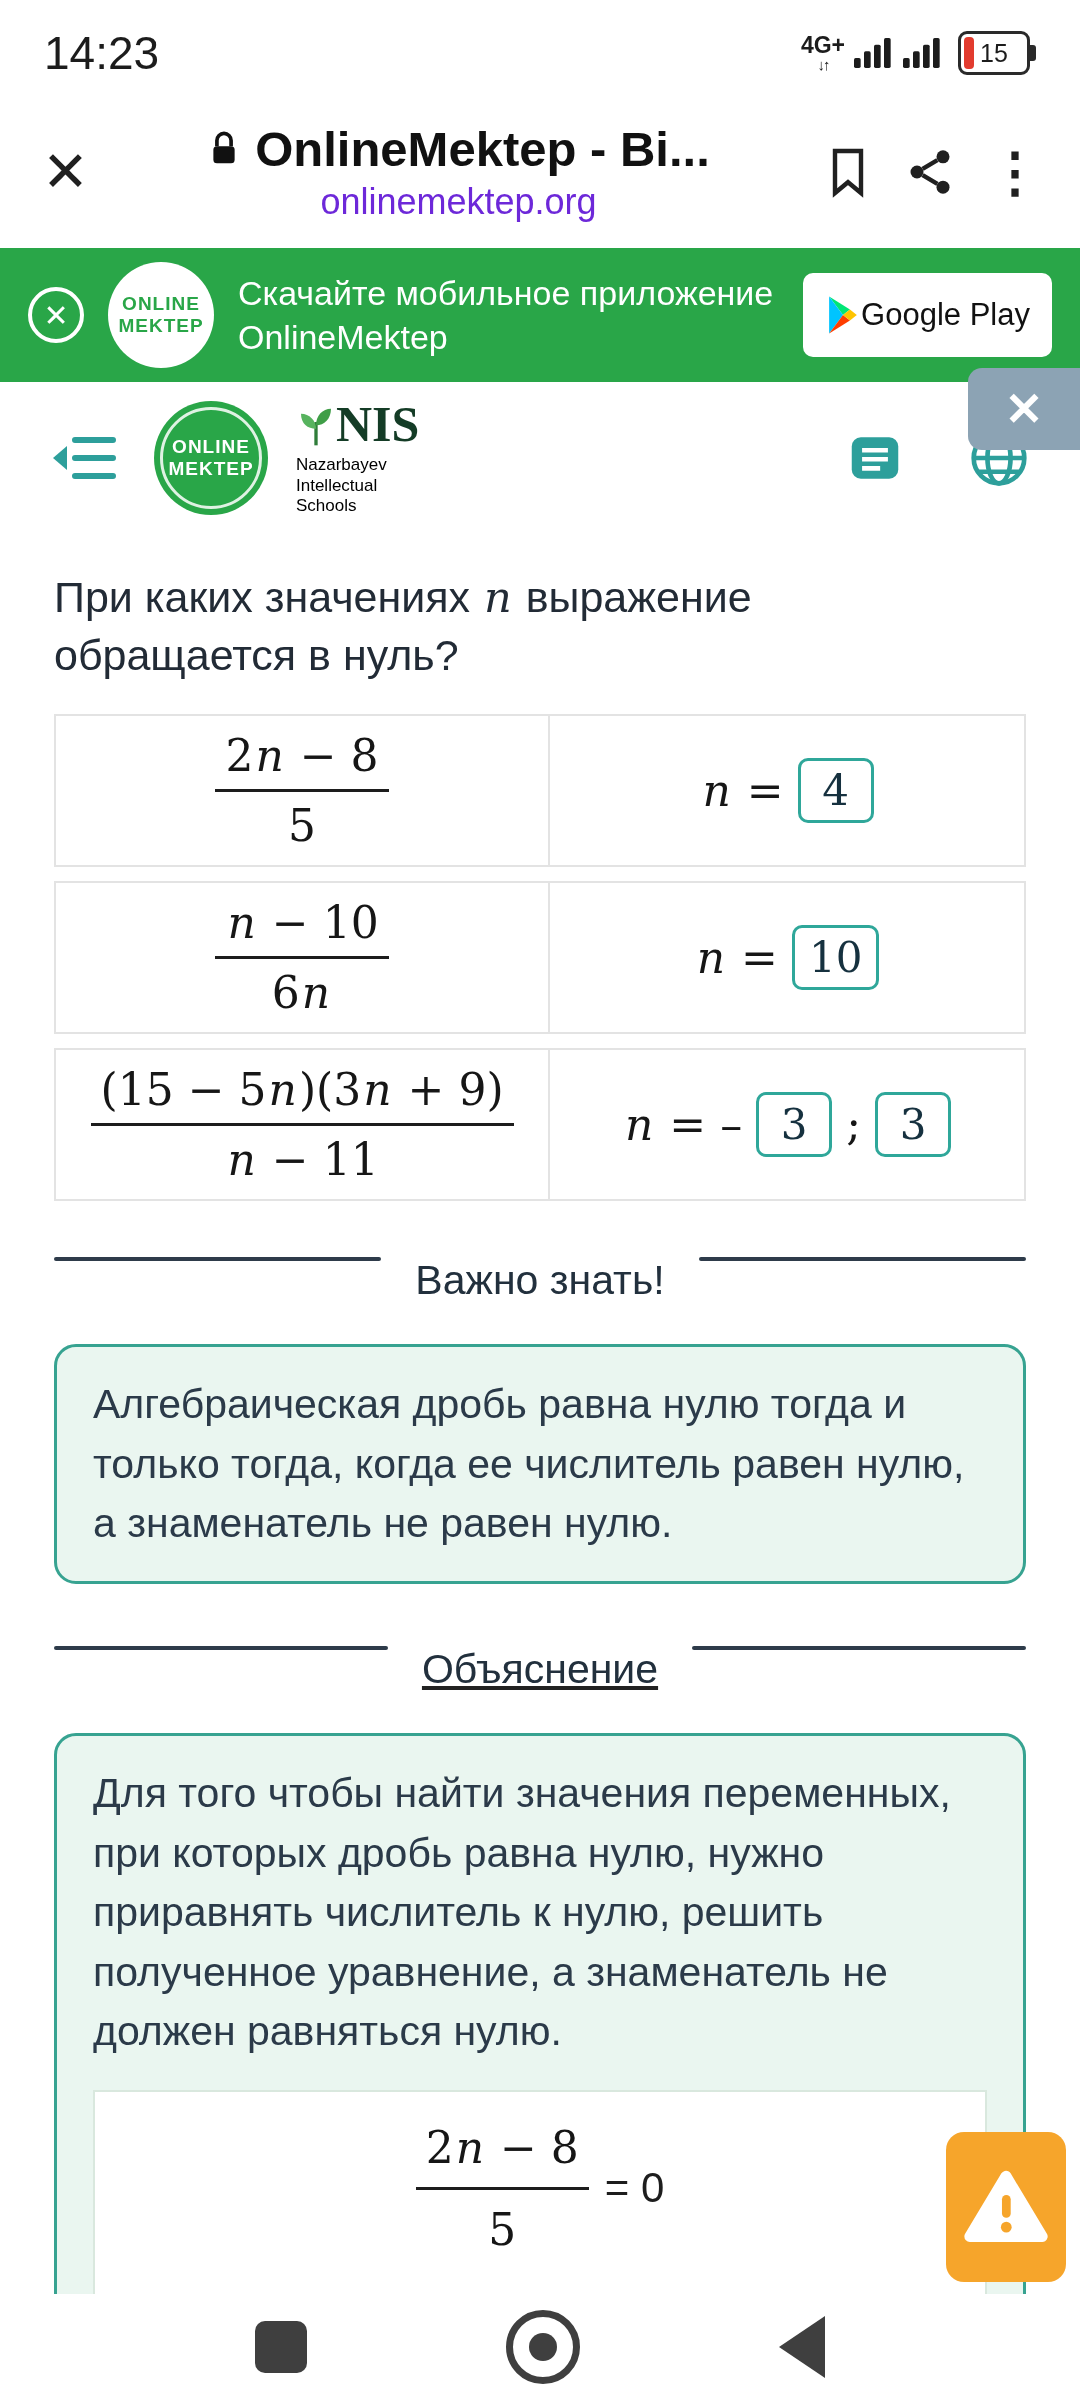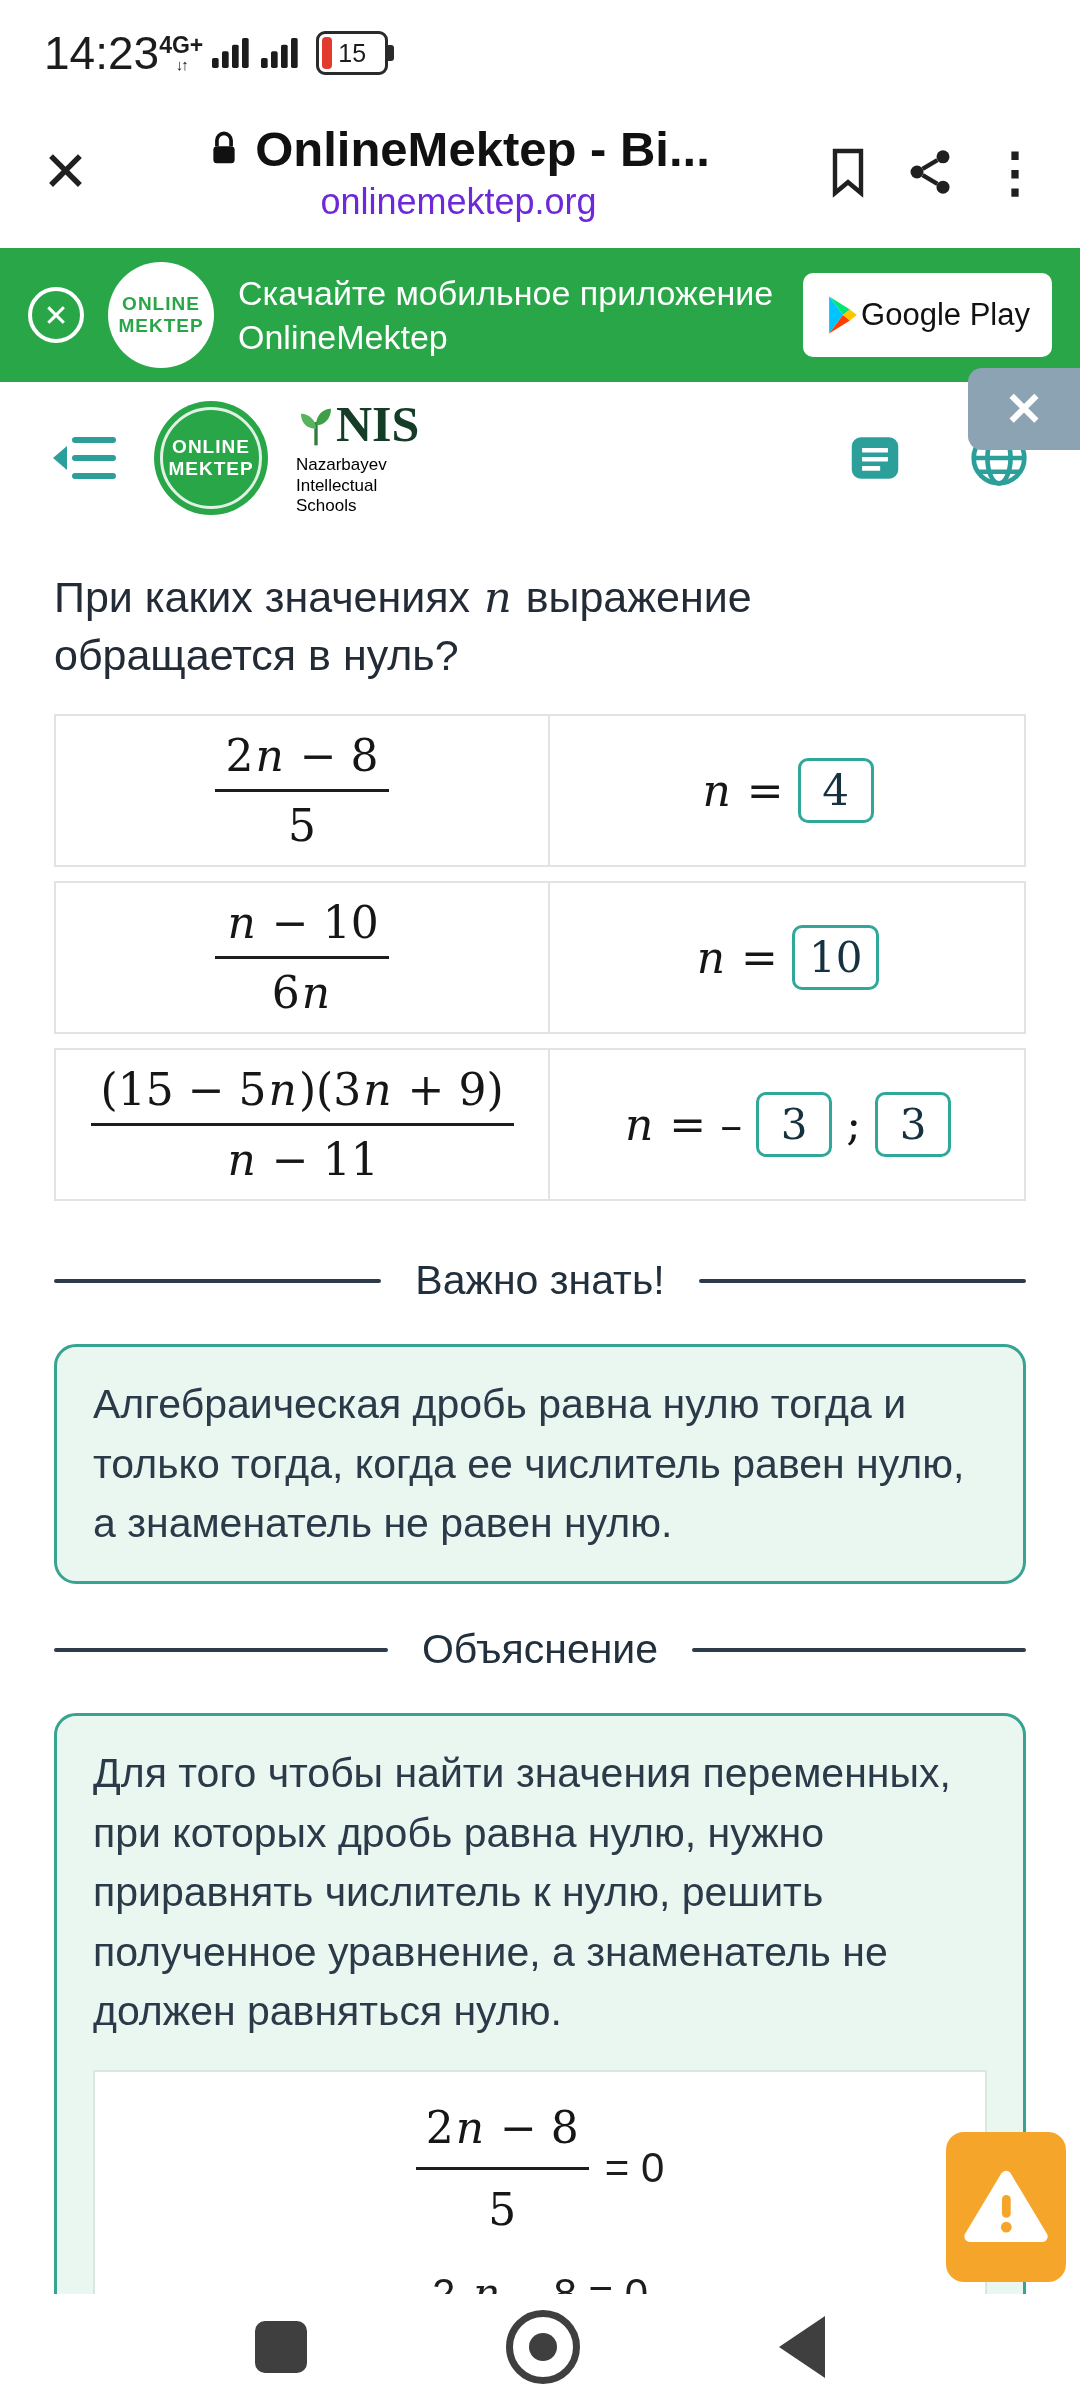--- a/index.html
+++ b/index.html
@@ -1,20 +1,20 @@
 <!DOCTYPE html>
 <html><head>
 <meta charset="utf-8">
 <style>
   html,body{margin:0;padding:0;background:#666;}
   .phone{position:relative;width:1080px;height:2400px;margin:0 auto;background:#fff;overflow:hidden;
          font-family:"Liberation Sans",sans-serif;color:#222;}
 
   
-  .status{height:96px;display:flex;align-items:center;justify-content:flex-start;
+  .status{height:96px;display:flex;align-items:center;justify-content:space-between;
           padding:10px 44px 0 44px;box-sizing:border-box;}
   .time{font-size:46px;color:#1c1c1c;}
   .status-right{display:flex;align-items:center;gap:9px;}
   .net{display:flex;flex-direction:column;align-items:center;line-height:1;margin-right:0px;}
   .net-label{font-size:23px;font-weight:bold;color:#1c1c1c;}
   .net-arrows{font-size:15px;color:#1c1c1c;letter-spacing:-2px;}
   .sigsvg{display:block;}
   .battery{display:flex;align-items:center;margin-left:6px;}
   .battery-body{position:relative;width:66px;height:38px;border:3px solid #2a2a2a;border-radius:9px;
                 display:flex;align-items:center;justify-content:center;}
@@ -70,21 +70,21 @@
   .qcell-l{flex:104;display:flex;align-items:center;justify-content:center;border-right:2px solid #e3e3e3;padding:14px 10px;}
   .qcell-r{flex:100;display:flex;align-items:center;justify-content:center;gap:14px;padding:10px;}
   .frac{display:inline-flex;flex-direction:column;align-items:center;font-size:44px;color:#161616;}
   .frac .num{padding:0 10px 8px;}
   .frac .den{padding:8px 10px 0;border-top:3px solid #1d1d1d;align-self:stretch;text-align:center;}
   .ans-prefix{font-size:44px;color:#161616;}
   .ans-box{border:3px solid #2fa79a;border-radius:10px;min-width:42px;padding:5px 14px;font-size:42px;color:#16313f;
            text-align:center;font-family:"DejaVu Serif",serif;background:#fff;cursor:text;}
   .ans-sep{font-size:44px;color:#161616;}
 
-  .divider{display:flex;align-items:center;gap:34px;margin-top:56px;}
+  .divider{display:flex;gap:34px;margin-top:56px;}
   .divider .line{flex:1;height:4px;background:#2e3b4a;border-radius:2px;}
   .divider .dtext{font-size:41px;color:#22303d;white-space:nowrap;}
 
   .note-box{margin-top:40px;border:3px solid #37a391;border-radius:22px;background:#eaf6f0;
             padding:28px 36px;font-size:41px;line-height:1.45;color:#2b3a49;}
   .math-box{margin-top:28px;background:#fff;border:2px solid #d9e8de;display:flex;flex-direction:column;
             align-items:center;gap:22px;padding:24px 20px;}
   .eqline{display:flex;align-items:center;gap:16px;font-size:42px;color:#1d1d1d;}
 
   
@@ -285,21 +285,21 @@
     <div class="divider">
       <span class="line"></span>
       <span class="dtext">Важно знать!</span>
       <span class="line"></span>
     </div>
 
     <div class="note-box">
       <span>Алгебраическая дробь равна нулю тогда и только тогда, когда ее числитель равен нулю, а знаменатель не равен нулю.</span>
     </div>
 
-    <div class="divider" style="margin-top:42px;">
+    <div class="divider" style="margin-top:62px;text-decoration:underline;">
       <span class="line"></span>
       <span class="dtext">Объяснение</span>
       <span class="line"></span>
     </div>
 
     <div class="note-box">
       <span>Для того чтобы найти значения переменных, при которых дробь равна нулю, нужно приравнять числитель к нулю, решить полученное уравнение, а знаменатель не должен равняться нулю.</span>
 
       <div class="math-box">
         <div class="eqline">

